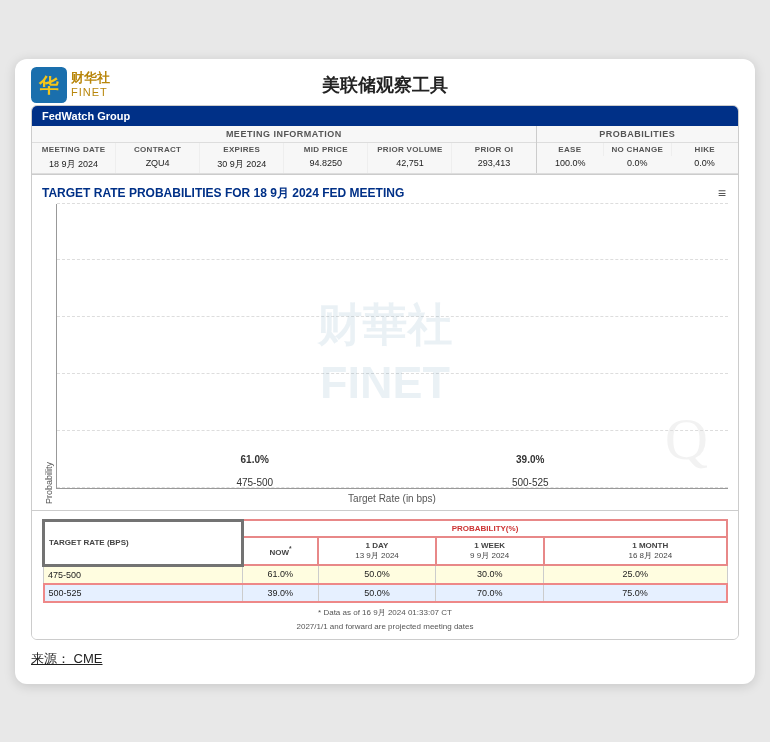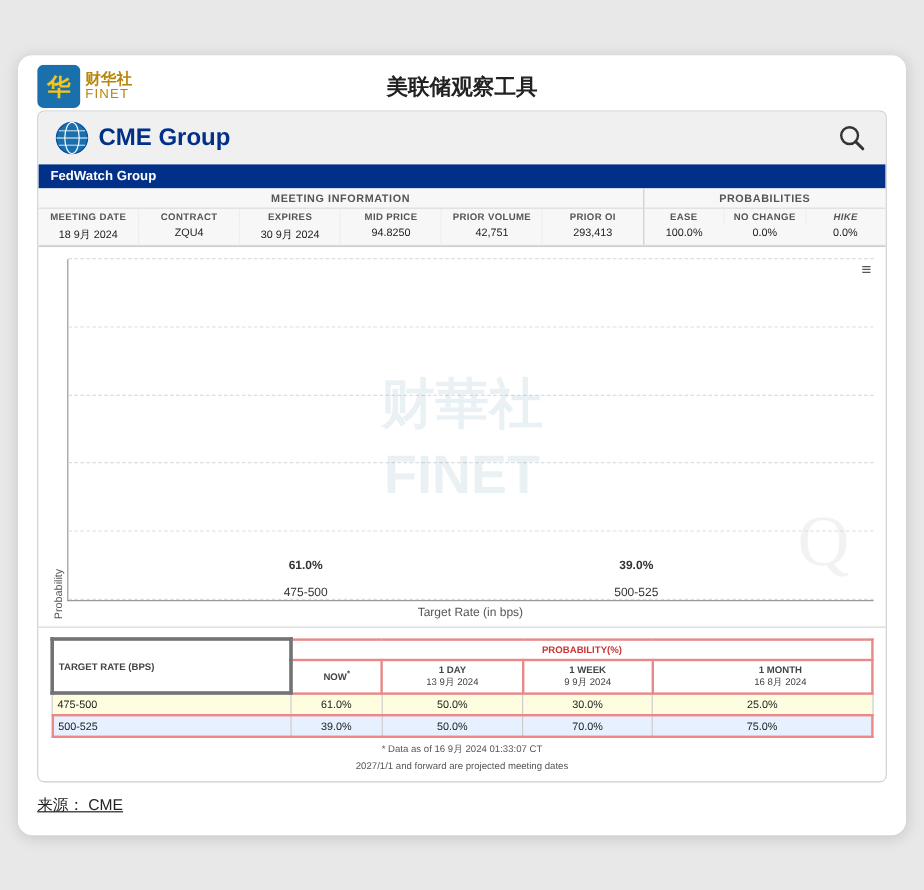--- a/index.html
+++ b/index.html
@@ -127,21 +127,21 @@
     .prob-col-h {
       flex: 1;
       text-align: center;
       font-size: 8px;
       font-weight: bold;
       color: #555;
       padding: 2px 0;
       border-right: 1px solid #eee;
       letter-spacing: 0.3px;
     }
-    .prob-col-h:last-child { border-right: none; font-style: italic; }
+    .prob-col-h:last-child { border-right: none; }
     .prob-col-vals {
       display: flex;
     }
     .prob-col-v {
       flex: 1;
       text-align: center;
       font-size: 9px;
       color: #222;
       padding: 2px 0;
     }
@@ -361,38 +361,20 @@
       <div class="finet-text">
         <span class="finet-cn">财华社</span>
         <span class="finet-en">FINET</span>
       </div>
     </div>
     <h1 class="page-title">美联储观察工具</h1>
   </div>
 
   <div class="inner-card">
 
-    <div class="cme-header">
-      <div class="cme-logo">
-        <svg class="cme-globe" viewBox="0 0 28 28" xmlns="http://www.w3.org/2000/svg">
-          <circle cx="14" cy="14" r="13" fill="#1a6fad" stroke="#0050a0" stroke-width="1"></circle>
-          <ellipse cx="14" cy="14" rx="6" ry="13" fill="none" stroke="white" stroke-width="1"></ellipse>
-          <line x1="1" y1="14" x2="27" y2="14" stroke="white" stroke-width="1"></line>
-          <line x1="3" y1="8" x2="25" y2="8" stroke="white" stroke-width="0.7"></line>
-          <line x1="3" y1="20" x2="25" y2="20" stroke="white" stroke-width="0.7"></line>
-        </svg>
-        <span class="cme-name">CME Group</span>
-      </div>
-      <div class="search-icon-btn">
-        <svg width="22" height="22" viewBox="0 0 22 22">
-          <circle cx="9" cy="9" r="7" fill="none" stroke="#333" stroke-width="2"></circle>
-          <line x1="14" y1="14" x2="20" y2="20" stroke="#333" stroke-width="2.5" stroke-linecap="round"></line>
-        </svg>
-      </div>
-    </div>
 
     <div class="fedwatch-bar">
       <span>FedWatch Group</span>
     </div>
 
     <div class="info-section">
       <div class="info-header-row">
 
         <div class="meeting-info-block">
           <div class="section-title">MEETING INFORMATION</div>
@@ -424,20 +406,21 @@
           <div class="prob-col-vals">
             <div class="prob-col-v">100.0%</div>
             <div class="prob-col-v">0.0%</div>
             <div class="prob-col-v">0.0%</div>
           </div>
         </div>
       </div>
     </div>
 
     <div class="chart-area">
+      <div class="chart-title">TARGET RATE PROBABILITIES FOR 18 9月 2024 FED MEETING</div>
       <div class="menu-icon">≡</div>
 
       <div class="chart-container">
 
         <div class="watermark">财華社<br>FINET</div>
         <div class="q-watermark">Q</div>
 
         <div style="position:relative; display:flex; align-items:stretch;">
           <div style="font-size:9px; color:#555; writing-mode: vertical-rl; transform: rotate(180deg); padding: 0 2px; display:flex; align-items:center;">Probability</div>
         </div>

